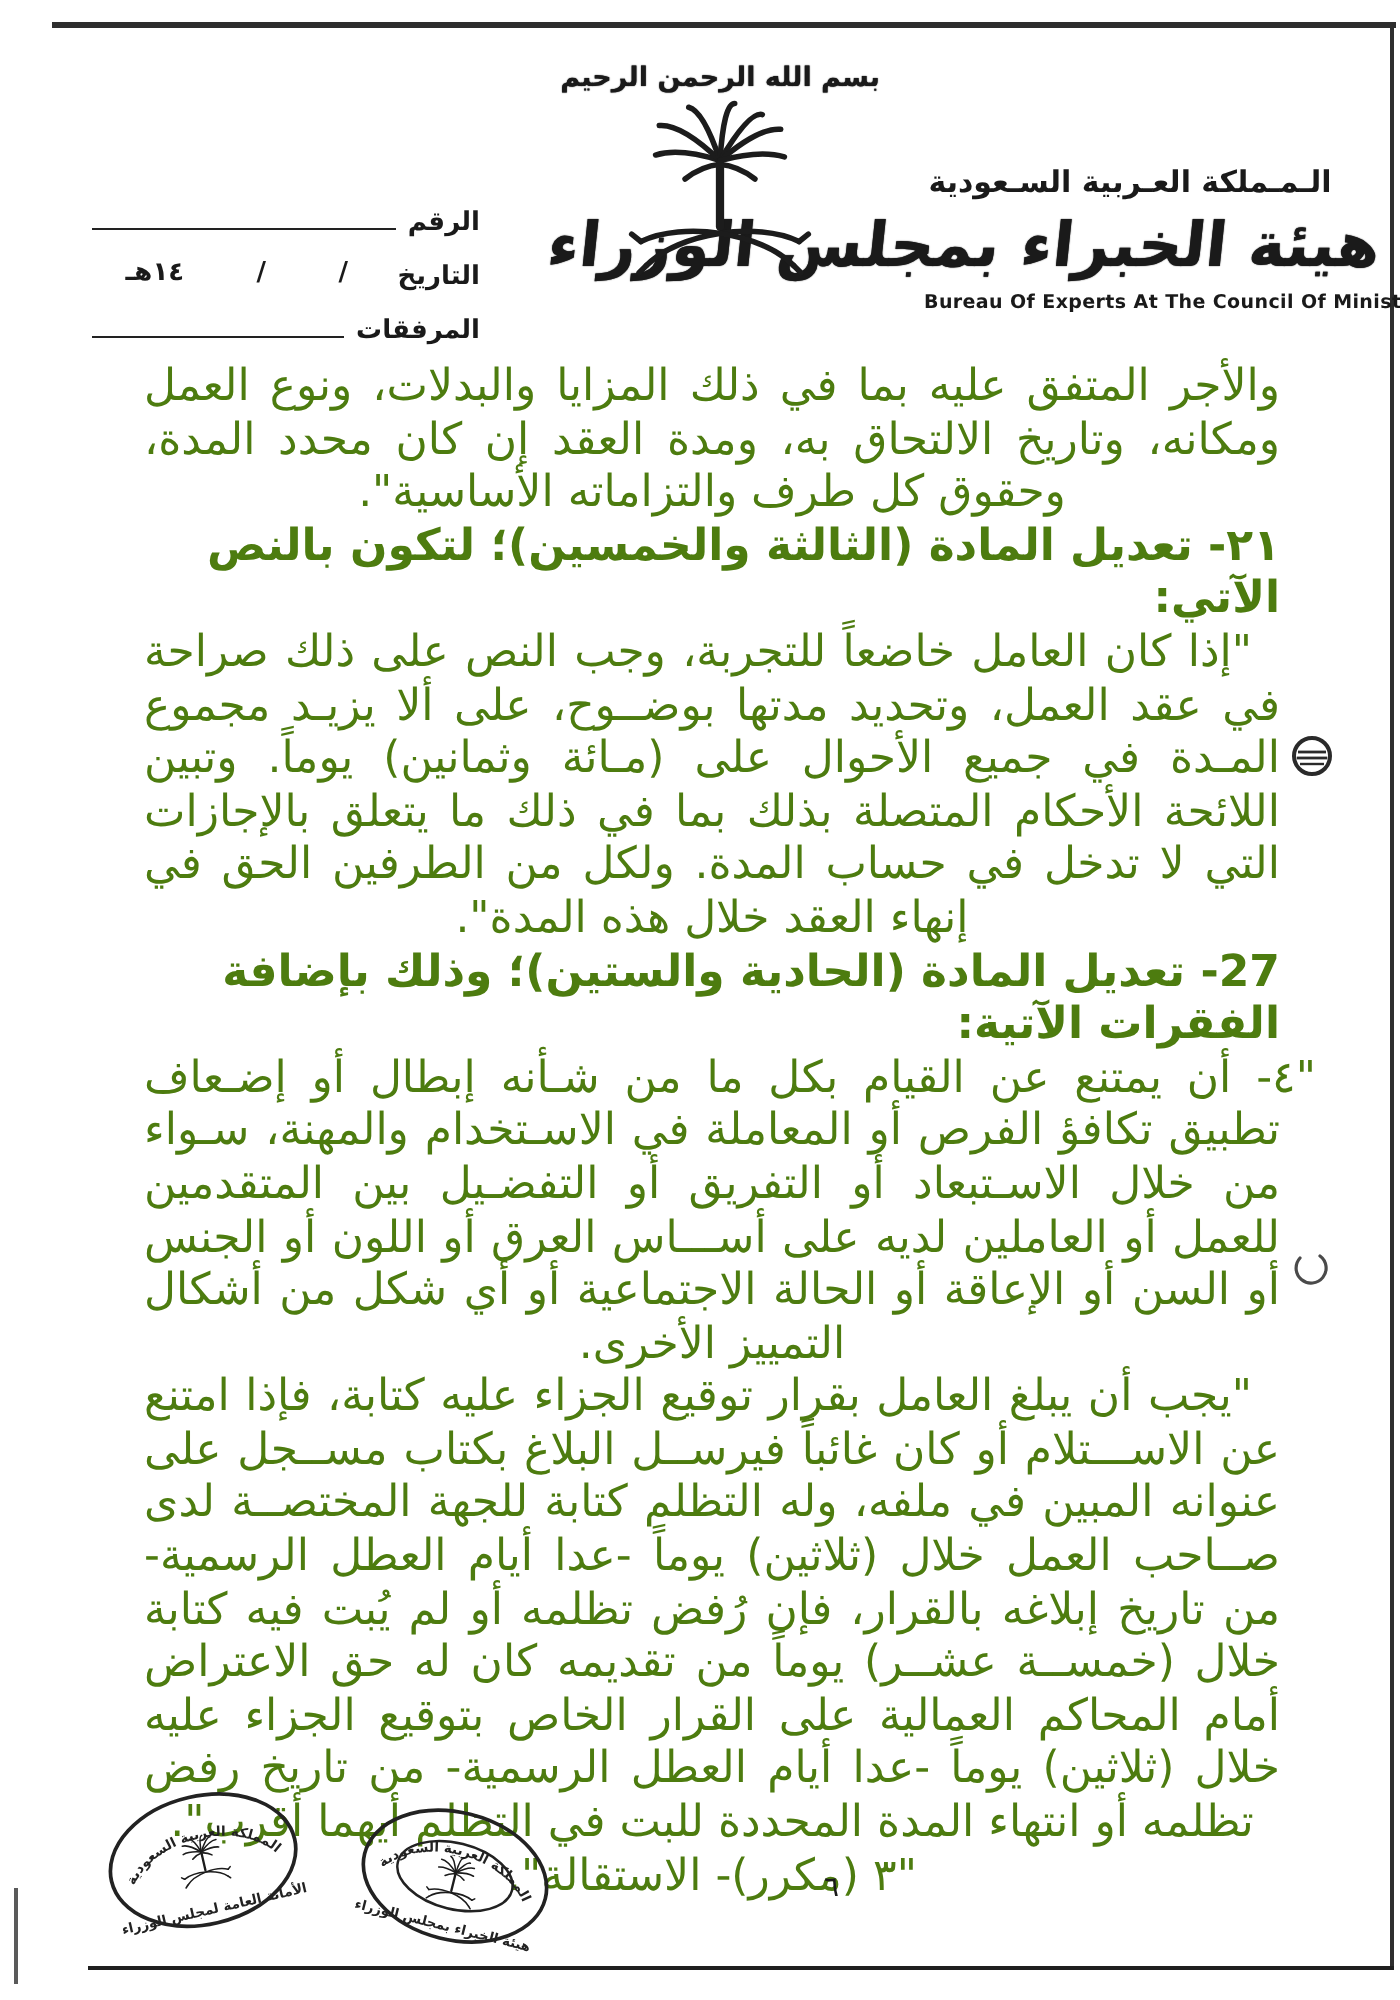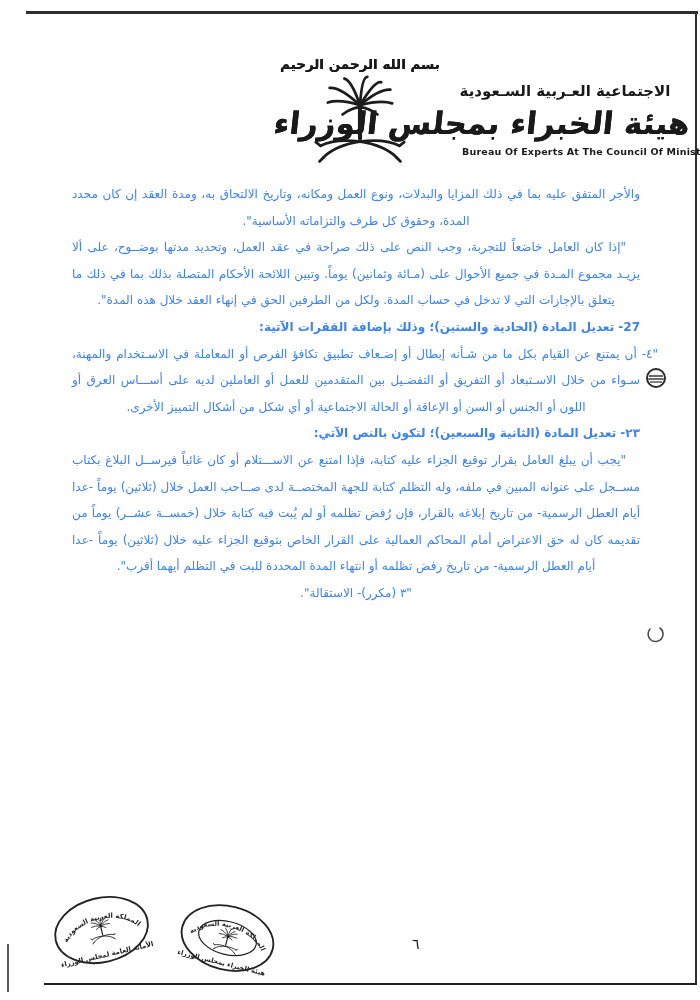--- a/index.html
+++ b/index.html
@@ -13,34 +13,34 @@
   .frame-bottom{position:absolute;bottom:15px;left:44px;right:3px;height:2px;background:#1f1f1f;}
   .frame-left-bit{position:absolute;left:7px;bottom:8px;width:2px;height:48px;background:#5a5a5a;}
 
   
   .hdr-right{position:absolute;top:82px;right:10px;width:250px;text-align:center;direction:rtl;}
   .kingdom-title{font-size:15px;font-weight:bold;white-space:nowrap;}
   .bureau-callig{font-size:31px;font-weight:bold;line-height:46px;white-space:nowrap;
     transform:skewX(-6deg);text-shadow:0 0 .6px #000;}
   .bureau-en{direction:ltr;font-size:9.5px;font-weight:bold;letter-spacing:.2px;white-space:nowrap;padding-left:22px;}
 
-  .hdr-center{position:absolute;top:56px;left:278px;width:164px;text-align:center;}
+  .hdr-center{position:absolute;top:31px;left:278px;width:164px;text-align:center;}
   .bismillah{font-size:13.5px;font-weight:bold;text-shadow:0 0 .6px #000;white-space:nowrap;}
   .emblem{margin-top:2px;}
 
   .hdr-fields{position:absolute;top:92px;left:38px;width:202px;direction:rtl;font-size:13px;font-weight:bold;}
   .field-row{display:flex;align-items:flex-end;height:27px;}
   .field-label{white-space:nowrap;}
   .field-line{flex:1;border-bottom:1.6px solid #222;margin:0 6px 4px 8px;height:12px;}
   .field-value{white-space:pre;font-weight:bold;flex:1;text-align:center;padding-bottom:2px;}
 
   
   .doc-body{
     position:absolute;top:181px;right:60px;left:72px;direction:rtl;
-    font-size:12px;line-height:26.6px;text-align:justify;color:#3b82f6;
+    font-size:22px;line-height:26.6px;text-align:justify;color:#4d7c0f;
   }
   .doc-body p,.doc-body .heading{margin:0;padding:0;}
   .para{text-align:justify;text-align-last:center;}
   .para-indent{text-indent:14px;}
   .heading{font-weight:bold;text-align:right;text-align-last:right;}
   .item{padding-right:36px;text-indent:-18px;text-align:justify;text-align-last:center;}
   .center-line{text-align:center;text-align-last:center;}
 
   
   .punch-mark{position:absolute;top:367px;right:33px;}
@@ -80,39 +80,53 @@
 </svg>
 
 <div class="page">
 
   <div class="frame-top"></div>
   <div class="frame-right"></div>
   <div class="frame-bottom"></div>
   <div class="frame-left-bit"></div>
 
   <div class="hdr-right">
-    <div class="kingdom-title">الاجتماعية العـربية السـعودية</div>
+    <div class="kingdom-title">الـمـملكة العـربية السـعودية</div>
     <div class="bureau-callig">هيئة الخبراء بمجلس الوزراء</div>
     <div class="bureau-en">Bureau Of Experts At The Council Of Ministers</div>
   </div>
 
   <div class="hdr-center">
     <div class="bismillah">بسم الله الرحمن الرحيم</div>
     <svg class="emblem" width="112" height="92" viewBox="0 0 100 100">
       <use href="#palm-g"></use>
     </svg>
   </div>
 
+  <div class="hdr-fields">
+    <div class="field-row">
+      <span class="field-label">الرقم</span>
+      <span class="field-line"></span>
+    </div>
+    <div class="field-row">
+      <span class="field-label">التاريخ</span>
+      <span class="field-value">/        /        ١٤هـ</span>
+    </div>
+    <div class="field-row">
+      <span class="field-label">المرفقات</span>
+      <span class="field-line"></span>
+    </div>
+  </div>
 
   <div class="doc-body">
     <p class="para">والأجر المتفق عليه بما في ذلك المزايا والبدلات، ونوع العمل ومكانه، وتاريخ الالتحاق به، ومدة العقد إن كان محدد المدة، وحقوق كل طرف والتزاماته الأساسية".</p>
+    <div class="heading">٢١- تعديل المادة (الثالثة والخمسين)؛ لتكون بالنص الآتي:</div>
     <p class="para para-indent">"إذا كان العامل خاضعاً للتجربة، وجب النص على ذلك صراحة في عقد العمل، وتحديد مدتها بوضــوح، على ألا يزيـد مجموع المـدة في جميع الأحوال على (مـائة وثمانين) يوماً. وتبين اللائحة الأحكام المتصلة بذلك بما في ذلك ما يتعلق بالإجازات التي لا تدخل في حساب المدة. ولكل من الطرفين الحق في إنهاء العقد خلال هذه المدة".</p>
     <div class="heading">27- تعديل المادة (الحادية والستين)؛ وذلك بإضافة الفقرات الآتية:</div>
     <p class="item">"٤- أن يمتنع عن القيام بكل ما من شـأنه إبطال أو إضـعاف تطبيق تكافؤ الفرص أو المعاملة في الاسـتخدام والمهنة، سـواء من خلال الاسـتبعاد أو التفريق أو التفضـيل بين المتقدمين للعمل أو العاملين لديه على أســـاس العرق أو اللون أو الجنس أو السن أو الإعاقة أو الحالة الاجتماعية أو أي شكل من أشكال التمييز الأخرى.</p>
-    <div class="heading">٢٣- تعديل المادة (الثانية والسبعين)؛ لتكون بالنص الآتي:</div>
     <p class="para para-indent">"يجب أن يبلغ العامل بقرار توقيع الجزاء عليه كتابة، فإذا امتنع عن الاســـتلام أو كان غائباً فيرســل البلاغ بكتاب مســجل على عنوانه المبين في ملفه، وله التظلم كتابة للجهة المختصــة لدى صــاحب العمل خلال (ثلاثين) يوماً -عدا أيام العطل الرسمية- من تاريخ إبلاغه بالقرار، فإن رُفض تظلمه أو لم يُبت فيه كتابة خلال (خمســة عشــر) يوماً من تقديمه كان له حق الاعتراض أمام المحاكم العمالية على القرار الخاص بتوقيع الجزاء عليه خلال (ثلاثين) يوماً -عدا أيام العطل الرسمية- من تاريخ رفض تظلمه أو انتهاء المدة المحددة للبت في التظلم أيهما أقرب".</p>
     <p class="center-line">"٣ (مكرر)- الاستقالة".</p>
   </div>
 
   <svg class="punch-mark" width="22" height="22" viewBox="0 0 22 22">
     <circle cx="11" cy="11" r="9" fill="none" stroke="#2a2a2a" stroke-width="2"></circle>
     <line x1="4" y1="9" x2="18" y2="9" stroke="#2a2a2a" stroke-width="1.4"></line>
     <line x1="3.4" y1="12" x2="18.6" y2="12" stroke="#2a2a2a" stroke-width="1.4"></line>
     <line x1="5" y1="15" x2="17" y2="15" stroke="#2a2a2a" stroke-width="1.2"></line>
   </svg>

